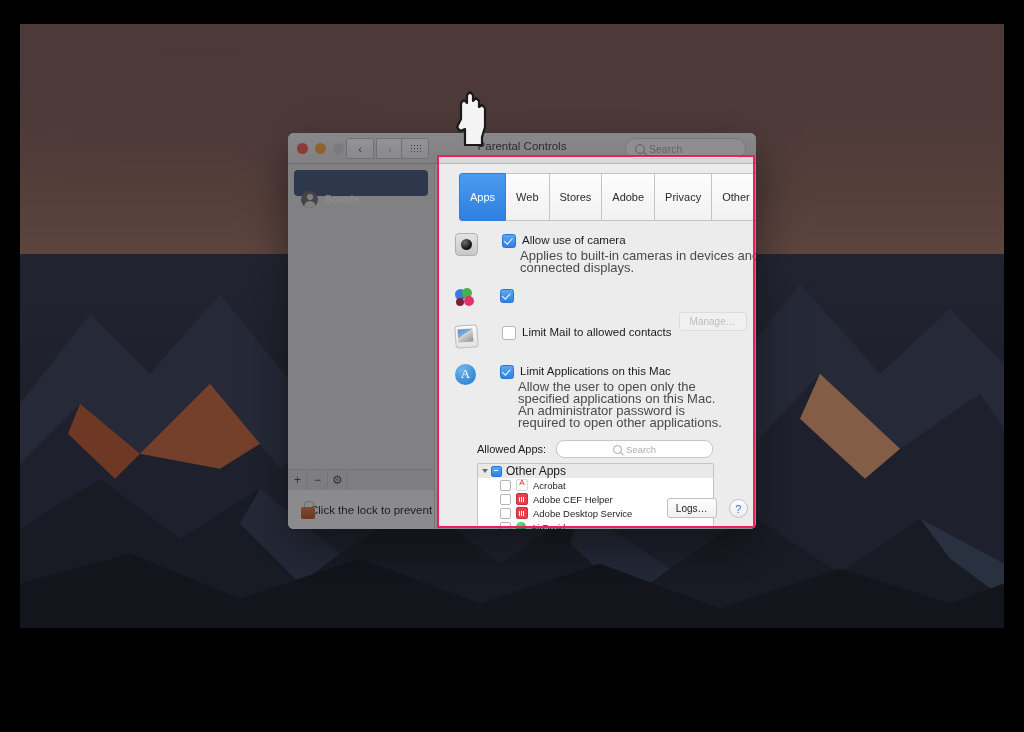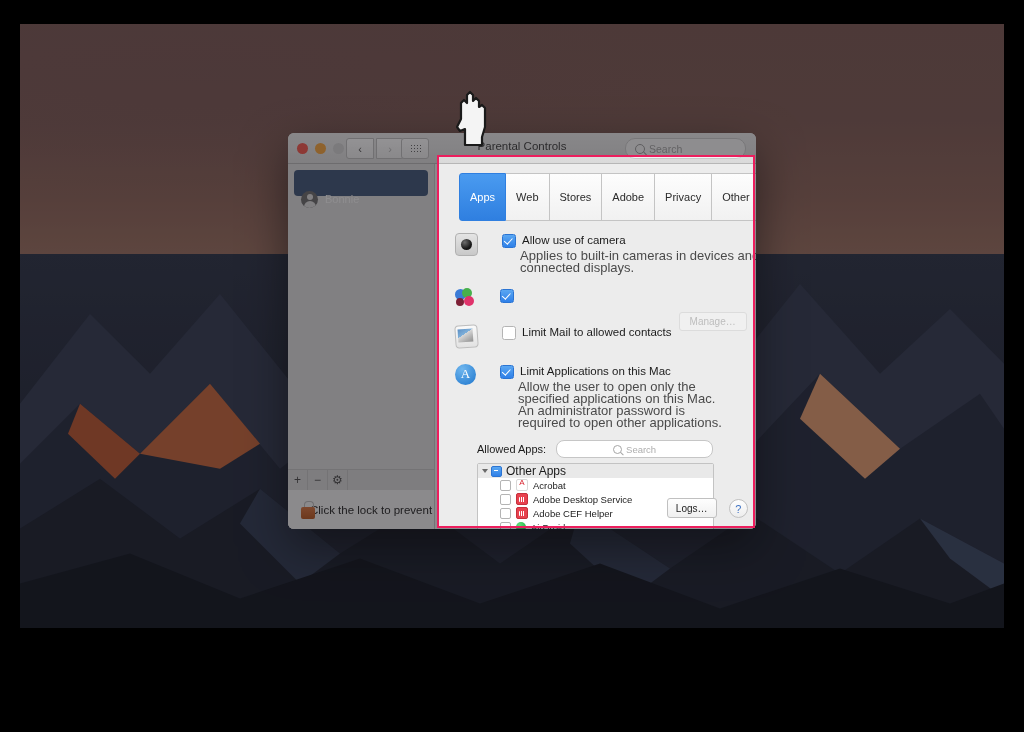--- a/index.html
+++ b/index.html
@@ -297,26 +297,26 @@
             <span class="grplabel">Other Apps</span>
           </div>
           <div class="arow">
             <span class="ck"></span>
             <span class="aico ico-acrobat"></span>
             <span class="alabel">Acrobat</span>
           </div>
           <div class="arow">
             <span class="ck"></span>
             <span class="aico ico-adobe"></span>
+            <span class="alabel">Adobe CEF Helper</span>
+          </div>
+          <div class="arow">
+            <span class="ck"></span>
+            <span class="aico ico-adobe"></span>
             <span class="alabel">Adobe Desktop Service</span>
-          </div>
-          <div class="arow">
-            <span class="ck"></span>
-            <span class="aico ico-adobe"></span>
-            <span class="alabel">Adobe CEF Helper</span>
           </div>
           <div class="arow">
             <span class="ck"></span>
             <span class="aico ico-airdroid"></span>
             <span class="alabel">AirDroid</span>
           </div>
           <div class="arow partial">
             <span class="ck"></span>
             <span class="aico ico-adobe"></span>
           </div>

